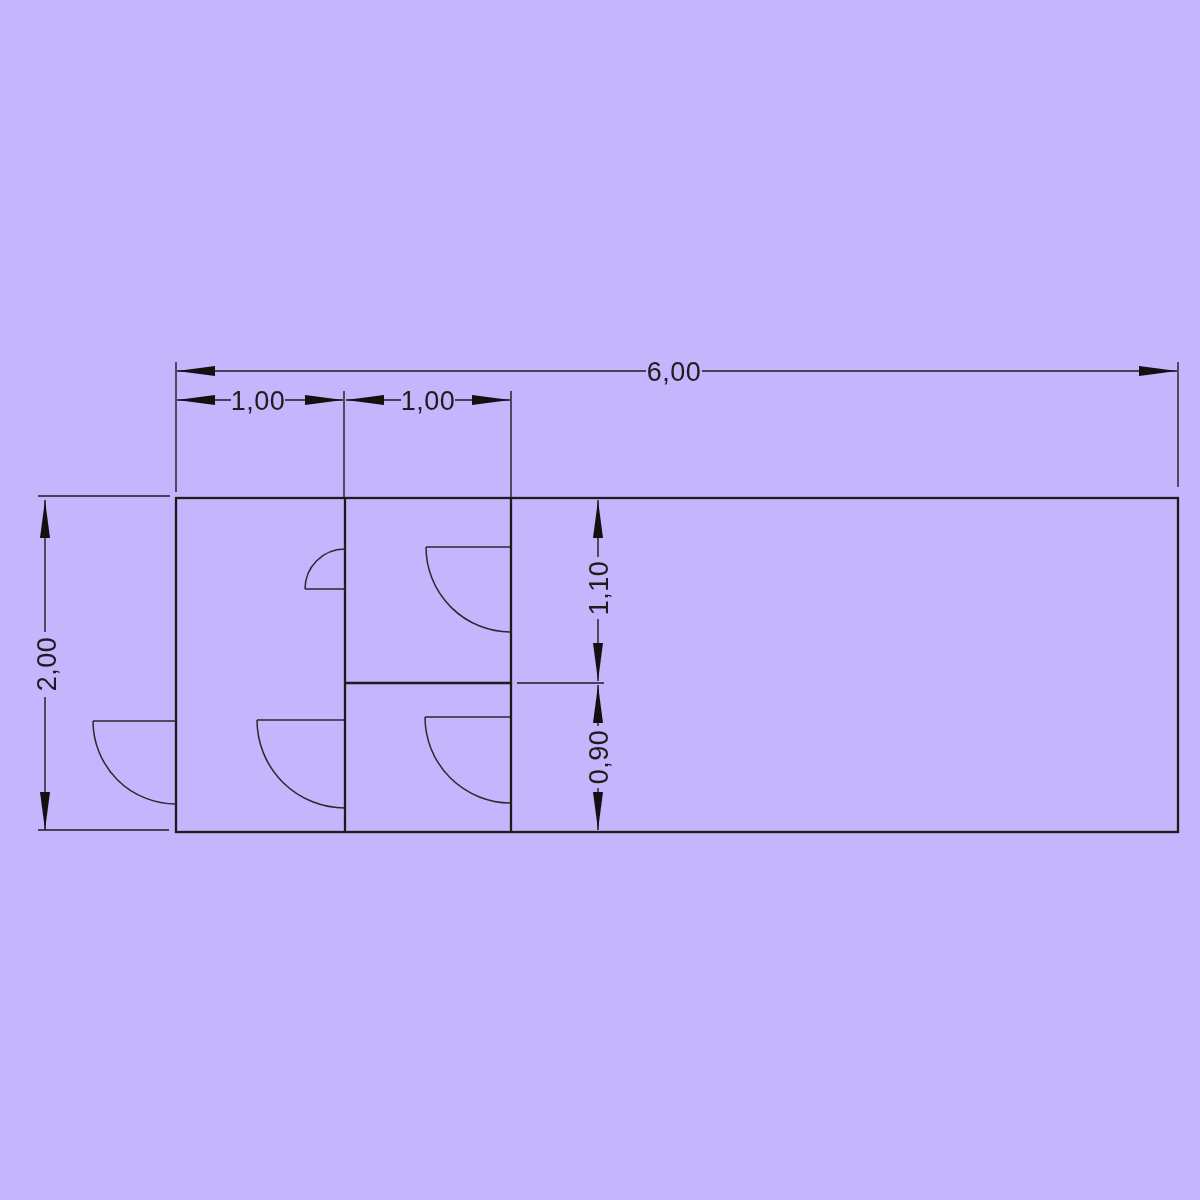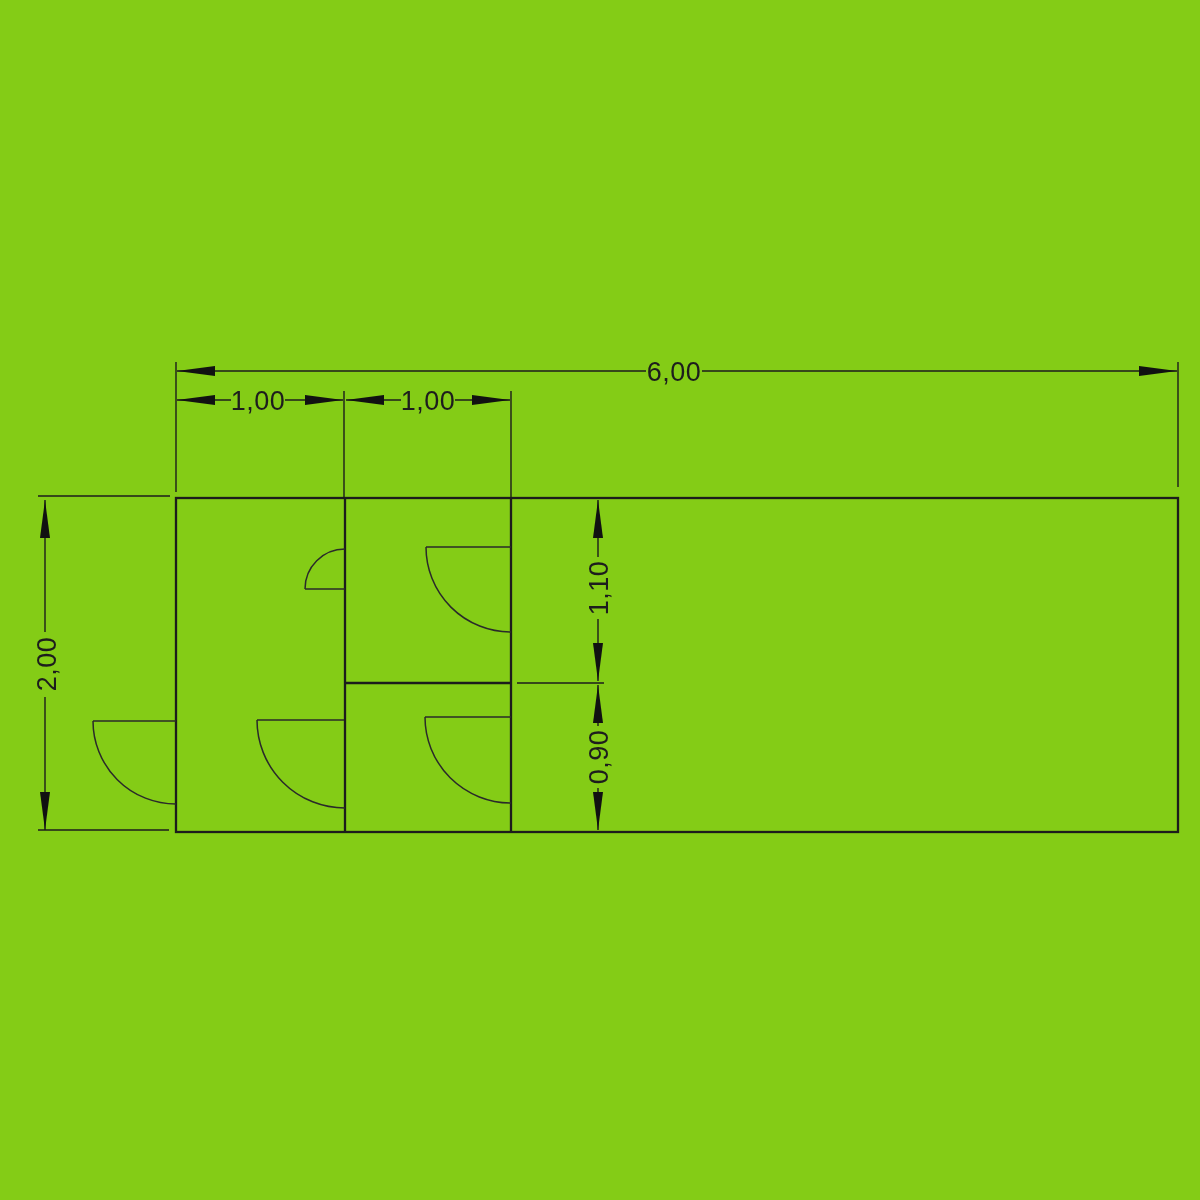--- a/index.html
+++ b/index.html
@@ -8,21 +8,21 @@
     background: #ffffff;
     width: 1200px;
     height: 1200px;
     overflow: hidden;
     font-family: "Liberation Sans", sans-serif;
   }
   .canvas-wrap {
     position: relative;
     width: 1200px;
     height: 1200px;
-    background: #84cc16;
+    background: #c4b5fd;
   }
   svg {
     display: block;
   }
   text {
     font-family: "Liberation Sans", sans-serif;
     font-size: 27px;
     letter-spacing: 0.5px;
   }
 </style>

